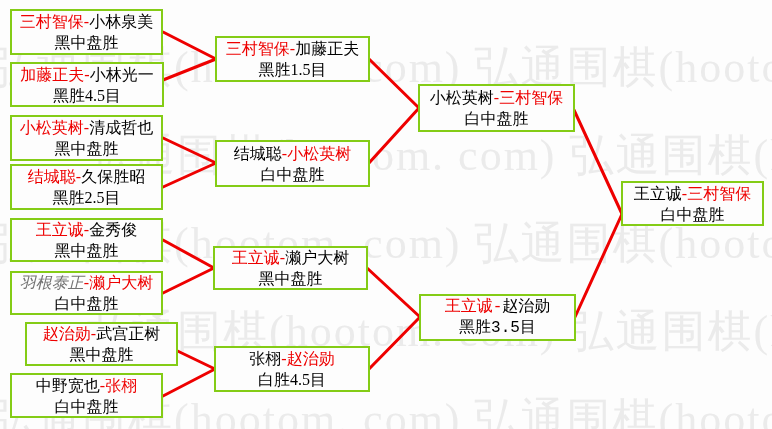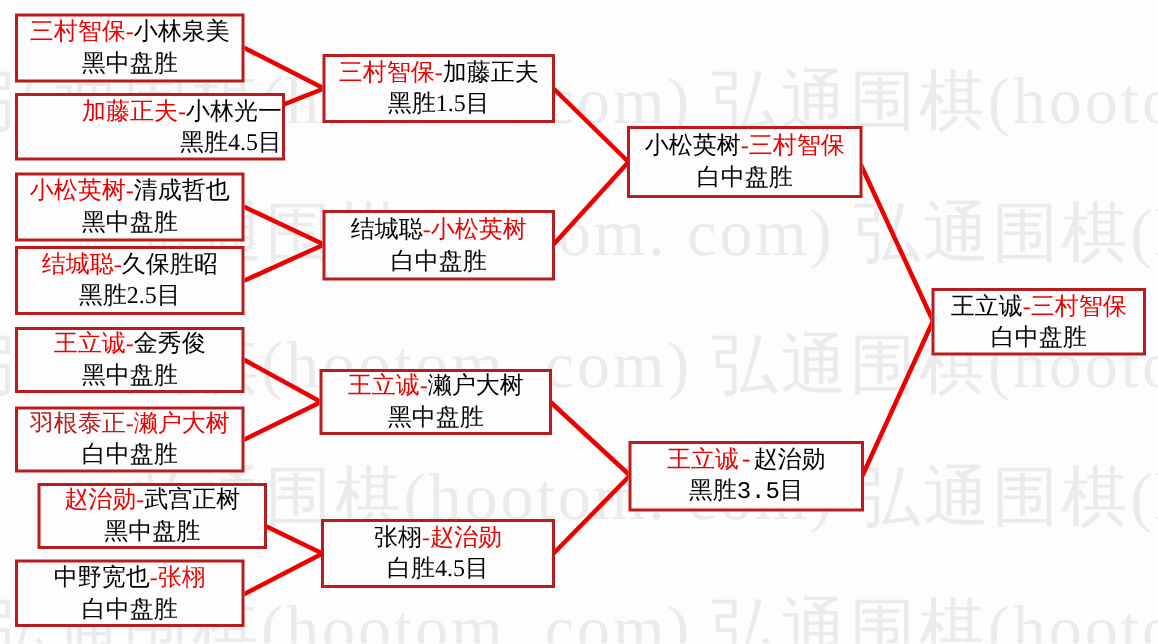--- a/index.html
+++ b/index.html
@@ -20,21 +20,21 @@
     user-select: none;
   }
   #lines {
     position: absolute;
     left: 0; top: 0;
     z-index: 2;
   }
   .match-box {
     position: absolute;
     background: #fdfdfd;
-    border: 2px solid #b91c1c;
+    border: 2px solid #84cc16;
     box-sizing: border-box;
     z-index: 3;
     display: flex;
     flex-direction: column;
     justify-content: center;
     align-items: center;
     text-align: center;
     font-size: 16px;
     line-height: 21px;
   }
@@ -67,38 +67,38 @@
       <line x1="369" y1="369" x2="420" y2="317"></line>
       <line x1="574" y1="110" x2="622" y2="214"></line>
       <line x1="575" y1="317" x2="622" y2="214"></line>
     </g>
   </svg>
 
   <div class="match-box" style="left:10px; top:9px; width:153px; height:46px;">
     <div class="match-line"><span style="color: rgb(238, 0, 0);">三村智保</span><span style="color: rgb(238, 0, 0);">-</span><span style="color: rgb(0, 0, 0);">小林泉美</span></div>
     <div class="result-line">黑中盘胜</div>
   </div>
-  <div class="match-box" style="left:10px; top:62px; width:180px; height:45px;align-items:flex-end;">
+  <div class="match-box" style="left:10px; top:62px; width:154px; height:45px;">
     <div class="match-line"><span style="color: rgb(238, 0, 0);">加藤正夫</span><span style="color: rgb(238, 0, 0);">-</span><span style="color: rgb(0, 0, 0);">小林光一</span></div>
     <div class="result-line">黑胜4.5目</div>
   </div>
   <div class="match-box" style="left:10px; top:115px; width:153px; height:46px;">
     <div class="match-line"><span style="color: rgb(238, 0, 0);">小松英树</span><span style="color: rgb(238, 0, 0);">-</span><span style="color: rgb(0, 0, 0);">清成哲也</span></div>
     <div class="result-line">黑中盘胜</div>
   </div>
   <div class="match-box" style="left:10px; top:164px; width:153px; height:46px;">
     <div class="match-line"><span style="color: rgb(238, 0, 0);">结城聪</span><span style="color: rgb(238, 0, 0);">-</span><span style="color: rgb(0, 0, 0);">久保胜昭</span></div>
     <div class="result-line">黑胜2.5目</div>
   </div>
   <div class="match-box" style="left:10px; top:218px; width:153px; height:44px;">
     <div class="match-line"><span style="color: rgb(238, 0, 0);">王立诚</span><span style="color: rgb(238, 0, 0);">-</span><span style="color: rgb(0, 0, 0);">金秀俊</span></div>
     <div class="result-line">黑中盘胜</div>
   </div>
   <div class="match-box" style="left:10px; top:271px; width:153px; height:44px;">
-    <div class="match-line"><span style="color: #b91c1c;">羽根泰正</span><span style="color: rgb(238, 0, 0);">-</span><span style="color: rgb(238, 0, 0);">濑户大树</span></div>
+    <div class="match-line"><span style="color: #737373; font-style: italic;">羽根泰正</span><span style="color: rgb(238, 0, 0);">-</span><span style="color: rgb(238, 0, 0);">濑户大树</span></div>
     <div class="result-line">白中盘胜</div>
   </div>
   <div class="match-box" style="left:25px; top:322px; width:153px; height:44px;">
     <div class="match-line"><span style="color: rgb(238, 0, 0);">赵治勋</span><span style="color: rgb(238, 0, 0);">-</span><span style="color: rgb(0, 0, 0);">武宫正树</span></div>
     <div class="result-line">黑中盘胜</div>
   </div>
   <div class="match-box" style="left:10px; top:373px; width:153px; height:45px;">
     <div class="match-line"><span style="color: rgb(0, 0, 0);">中野宽也</span><span style="color: rgb(238, 0, 0);">-</span><span style="color: rgb(238, 0, 0);">张栩</span></div>
     <div class="result-line">白中盘胜</div>
   </div>
@@ -122,18 +122,18 @@
 
   <div class="match-box" style="left:418px; top:84px; width:157px; height:48px;">
     <div class="match-line"><span style="color: rgb(0, 0, 0);">小松英树</span><span style="color: rgb(238, 0, 0);">-</span><span style="color: rgb(238, 0, 0);">三村智保</span></div>
     <div class="result-line">白中盘胜</div>
   </div>
   <div class="match-box" style="left:419px; top:294px; width:157px; height:47px;font-family:Liberation Mono, monospace;">
     <div class="match-line"><span style="color: rgb(238, 0, 0);">王立诚</span><span style="color: rgb(238, 0, 0);">-</span><span style="color: rgb(0, 0, 0);">赵治勋</span></div>
     <div class="result-line">黑胜3.5目</div>
   </div>
 
-  <div class="match-box" style="left:621px; top:192px; width:143px; height:45px;">
+  <div class="match-box" style="left:621px; top:181px; width:143px; height:45px;">
     <div class="match-line"><span style="color: rgb(0, 0, 0);">王立诚</span><span style="color: rgb(238, 0, 0);">-</span><span style="color: rgb(238, 0, 0);">三村智保</span></div>
     <div class="result-line">白中盘胜</div>
   </div>
 
 </div>
 
 </body></html>

